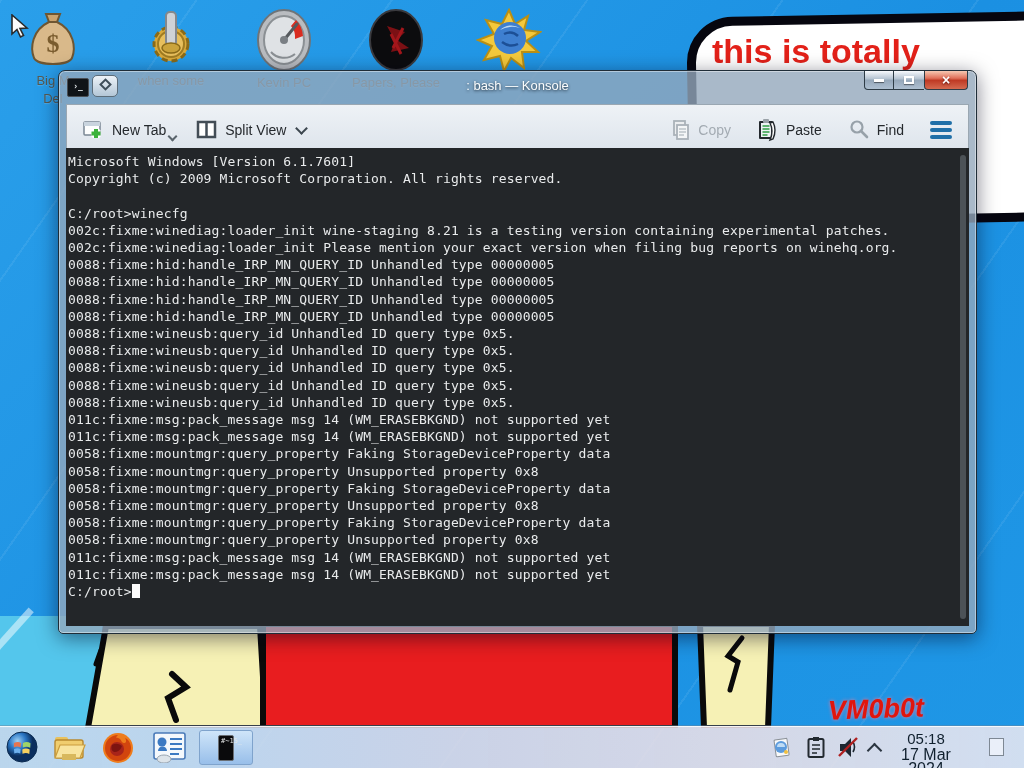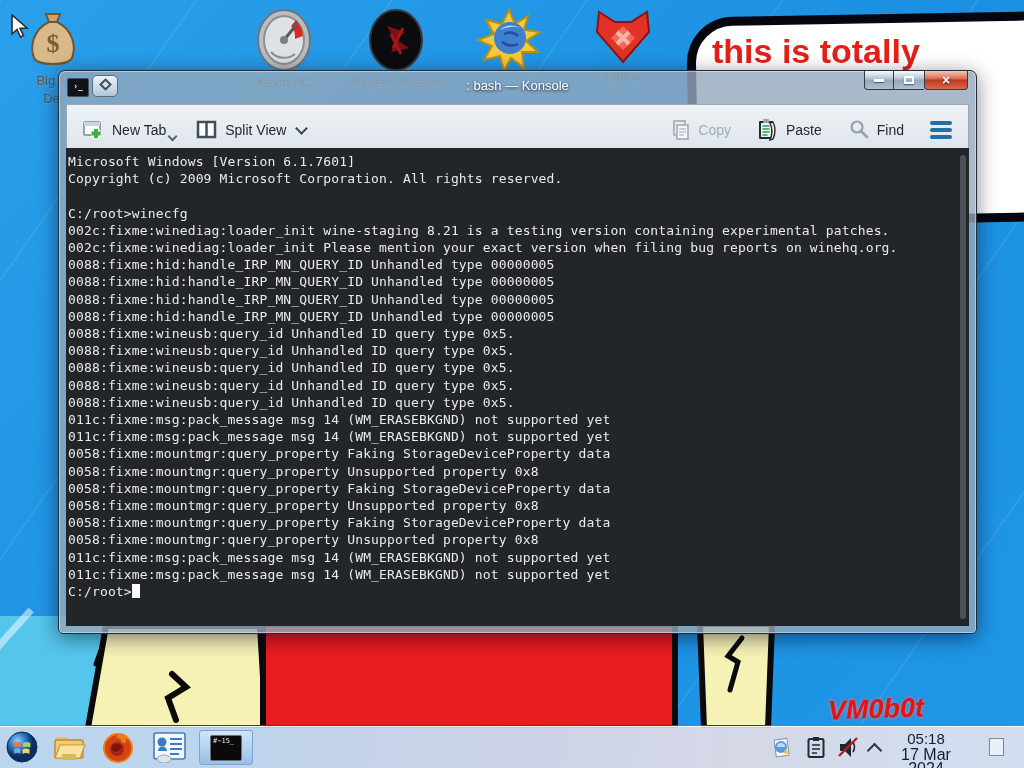--- a/index.html
+++ b/index.html
@@ -65,21 +65,21 @@
   .cursor{display:inline-block;width:8px;height:14px;background:#fbfbfb;vertical-align:-2px;}
   .vscroll{position:absolute;right:3px;top:7px;bottom:7px;width:6px;background:#4c5257;border-radius:3px;}
   
   .taskbar{position:absolute;left:0;bottom:0;width:1024px;height:41px;z-index:20;
     background:linear-gradient(90deg,rgba(203,221,238,.9),rgba(214,225,240,.86) 20%,rgba(231,221,232,.86) 45%,rgba(238,225,231,.88) 72%,rgba(224,228,241,.92));
     border-top:1px solid rgba(255,255,255,.8);box-shadow:0 -1px 0 rgba(110,130,155,.45);}
   .tbi{position:absolute;top:4px;}
   .termbtn{position:absolute;left:199px;top:3px;width:54px;height:35px;border:1px solid #7fa3cc;border-radius:3px;
     background:linear-gradient(rgba(208,230,250,.95),rgba(148,188,233,.9));box-sizing:border-box;
     display:flex;align-items:center;justify-content:center;}
-  .termbtn .mini{width:32px;height:26px;background:#0a0a0c;border:1px solid #6a6f75;border-radius:2px;
+  .termbtn .mini{width:16px;height:26px;background:#0a0a0c;border:1px solid #6a6f75;border-radius:2px;
     color:#e7e9ea;font:7px/9px "DejaVu Sans Mono",monospace;padding:1px 4px 0 2px;box-sizing:border-box;}
   .tray{position:absolute;top:0;height:41px;}
   .chevup{width:9px;height:9px;border-left:2.5px solid #2b3640;border-top:2.5px solid #2b3640;
     transform:rotate(45deg);position:absolute;left:869px;top:18px;}
   .clock{position:absolute;left:886px;top:3px;width:80px;text-align:center;color:#10202e;cursor:default;}
   .clock .t{font-size:15px;line-height:18px;text-align:center;}
   .clock .d{font-size:16px;line-height:14px;}
   .showdesk{position:absolute;left:989px;top:11px;width:15px;height:18px;border:1px solid #7e8894;
     background:rgba(250,252,255,.6);box-sizing:border-box;}
   .cursor-arrow{position:absolute;left:10px;top:14px;z-index:30;}
@@ -92,20 +92,29 @@
   <div class="dicon" style="left:7px">
     <svg width="58" height="62" viewBox="0 0 58 62">
       <path d="M22 6 L36 6 L33 14 L25 14 Z" fill="#caa36e" stroke="#6e5632" stroke-width="2"></path>
       <path d="M25 14 C8 22 6 40 10 50 C14 58 44 58 48 50 C52 40 50 22 33 14 Z" fill="#d9b98a" stroke="#6e5632" stroke-width="2"></path>
       <text x="29" y="44" font-size="26" font-weight="bold" fill="#7a5c2e" text-anchor="middle" font-family="Liberation Serif,serif">$</text>
     </svg>
     <span class="dlabel">Big M</span>
     <span class="dlabel">Del</span>
   </div>
 
+  <div class="dicon" style="left:125px">
+    <svg width="62" height="62" viewBox="0 0 62 62">
+      <circle cx="31" cy="36" r="17" fill="#d8a93c" stroke="#8a6a18" stroke-width="3" stroke-dasharray="6 4"></circle>
+      <circle cx="31" cy="36" r="13" fill="#e7bf5d" stroke="#a07c22" stroke-width="2"></circle>
+      <rect x="26" y="4" width="10" height="34" rx="4" fill="#cfd2d6" stroke="#84888c" stroke-width="2"></rect>
+      <ellipse cx="31" cy="40" rx="9" ry="5" fill="#caa33c" stroke="#8a6a18" stroke-width="1.5"></ellipse>
+    </svg>
+    <span class="dlabel">when some</span>
+  </div>
 
   <div class="dicon" style="left:238px">
     <svg width="58" height="64" viewBox="0 0 58 64">
       <ellipse cx="29" cy="32" rx="26" ry="30" fill="#b9bcc0" stroke="#6f7478" stroke-width="2"></ellipse>
       <ellipse cx="29" cy="32" rx="20" ry="24" fill="#dfe2e5" stroke="#8b9094" stroke-width="2"></ellipse>
       <path d="M41 12 A20 24 0 0 1 48 28 L40 31 A12 15 0 0 0 36 18 Z" fill="#d92c20"></path>
       <line x1="29" y1="32" x2="42" y2="16" stroke="#55595d" stroke-width="3" stroke-linecap="round"></line>
       <circle cx="29" cy="32" r="4" fill="#7a7f84"></circle>
       <path d="M16 44 A16 14 0 0 0 40 46" fill="none" stroke="#8b9094" stroke-width="2"></path>
     </svg>
@@ -124,28 +133,20 @@
   <div class="dicon" style="left:463px">
     <svg width="66" height="64" viewBox="0 0 66 64">
       <path d="M33 2 L39 16 L52 8 L48 22 L64 24 L50 33 L62 44 L46 44 L48 60 L35 50 L28 63 L24 48 L8 52 L16 38 L2 32 L18 26 L10 12 L26 16 Z" fill="#f4c93c" stroke="#b98f14" stroke-width="2"></path>
       <circle cx="34" cy="30" r="16" fill="#3e7fd0"></circle>
       <path d="M24 22 A16 16 0 0 1 44 20 A20 14 0 0 0 24 22" fill="#bcd9f2"></path>
       <path d="M26 34 q8 6 16 2 M28 26 q8 -4 14 2" stroke="#1c4f96" stroke-width="2.5" fill="none"></path>
     </svg>
     <span class="dlabel"></span>
   </div>
 
-  <div class="dicon" style="left:577px">
-    <svg width="60" height="58" viewBox="0 0 60 58">
-      <path d="M6 4 L22 14 L38 14 L54 4 L56 24 L30 54 L4 24 Z" fill="#e03226" stroke="#8e130c" stroke-width="2"></path>
-      <path d="M30 18 L42 30 L30 42 L18 30 Z" fill="#f06a56"></path>
-      <path d="M24 24 L36 36 M36 24 L24 36" stroke="#f8b4a6" stroke-width="4"></path>
-    </svg>
-    <span class="dlabel">r3dfox</span>
-  </div>
 
   <div class="bubble"></div>
   <div class="bubble-l1">this is totally</div>
 
   <svg class="scene" width="1024" height="130" viewBox="0 0 1024 130">
     <rect x="0" y="18" width="102" height="112" fill="#54c6ec"></rect>
     <rect x="-30" y="40" width="90" height="7" fill="#ffffff" opacity=".5" transform="rotate(-48 10 60)"></rect>
     <polygon points="106,28 260,28 266,130 88,130" fill="#f6f1b5" stroke="#0a0a0a" stroke-width="6"></polygon>
     <path d="M172 76 L186 89 L168 100 L176 122" fill="none" stroke="#0a0a0a" stroke-width="6" stroke-linecap="round"></path>
     <path d="M101 52 L96 66" stroke="#0a0a0a" stroke-width="5" stroke-linecap="round"></path>

